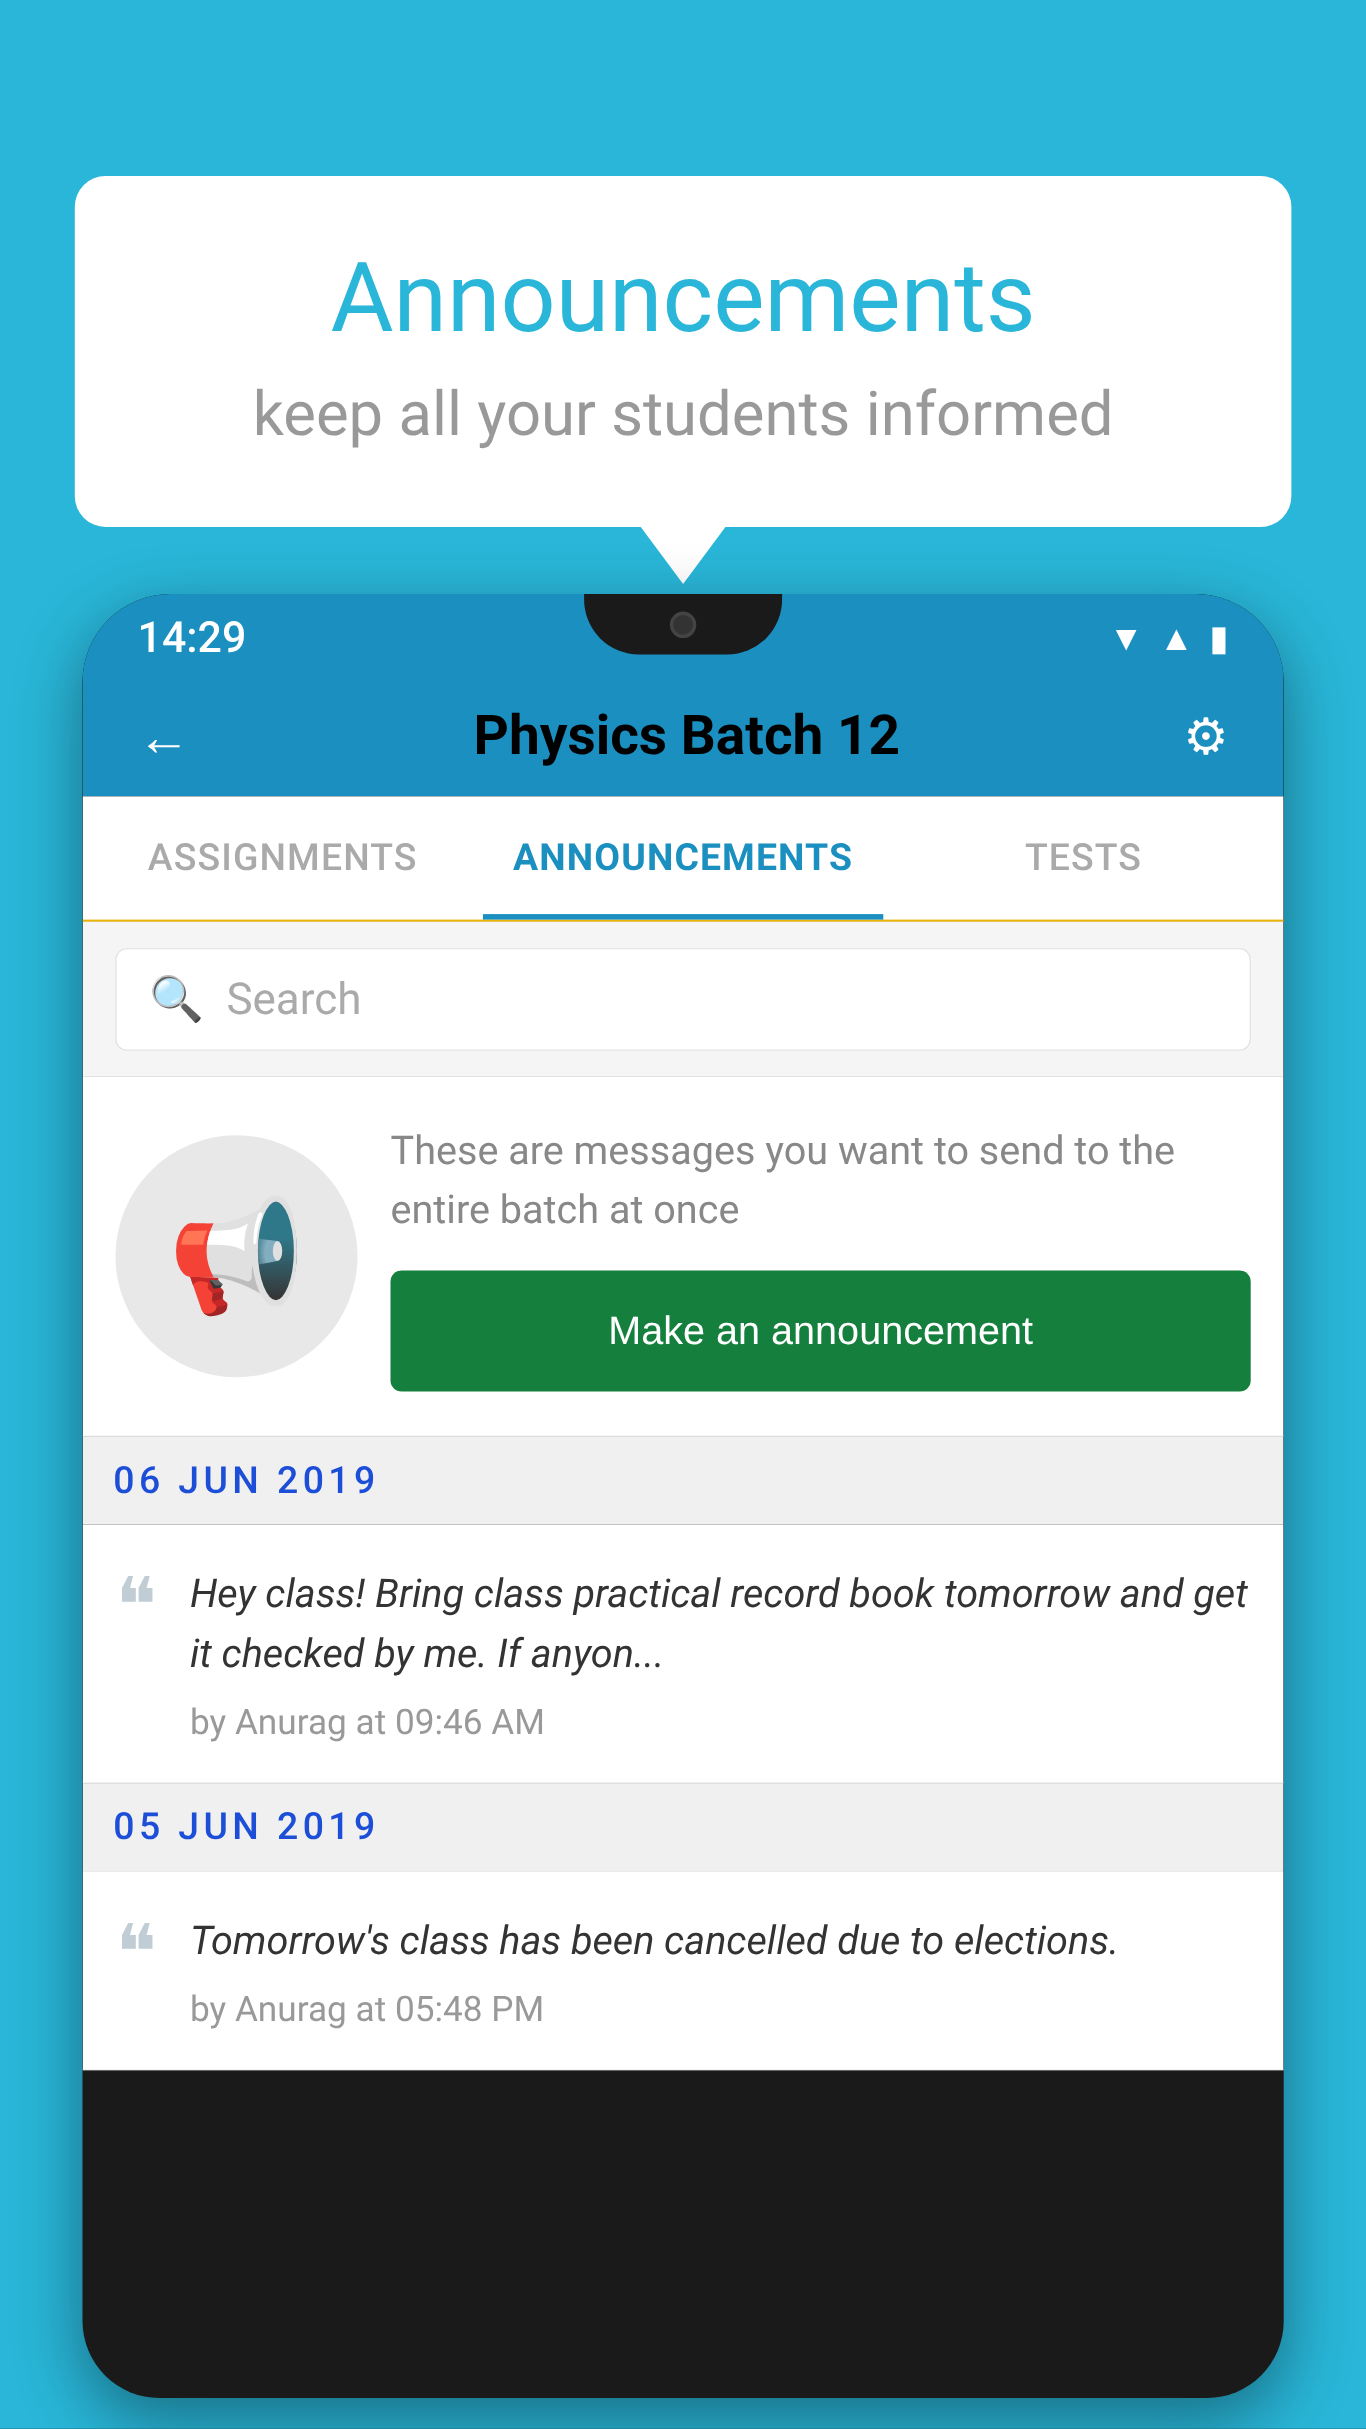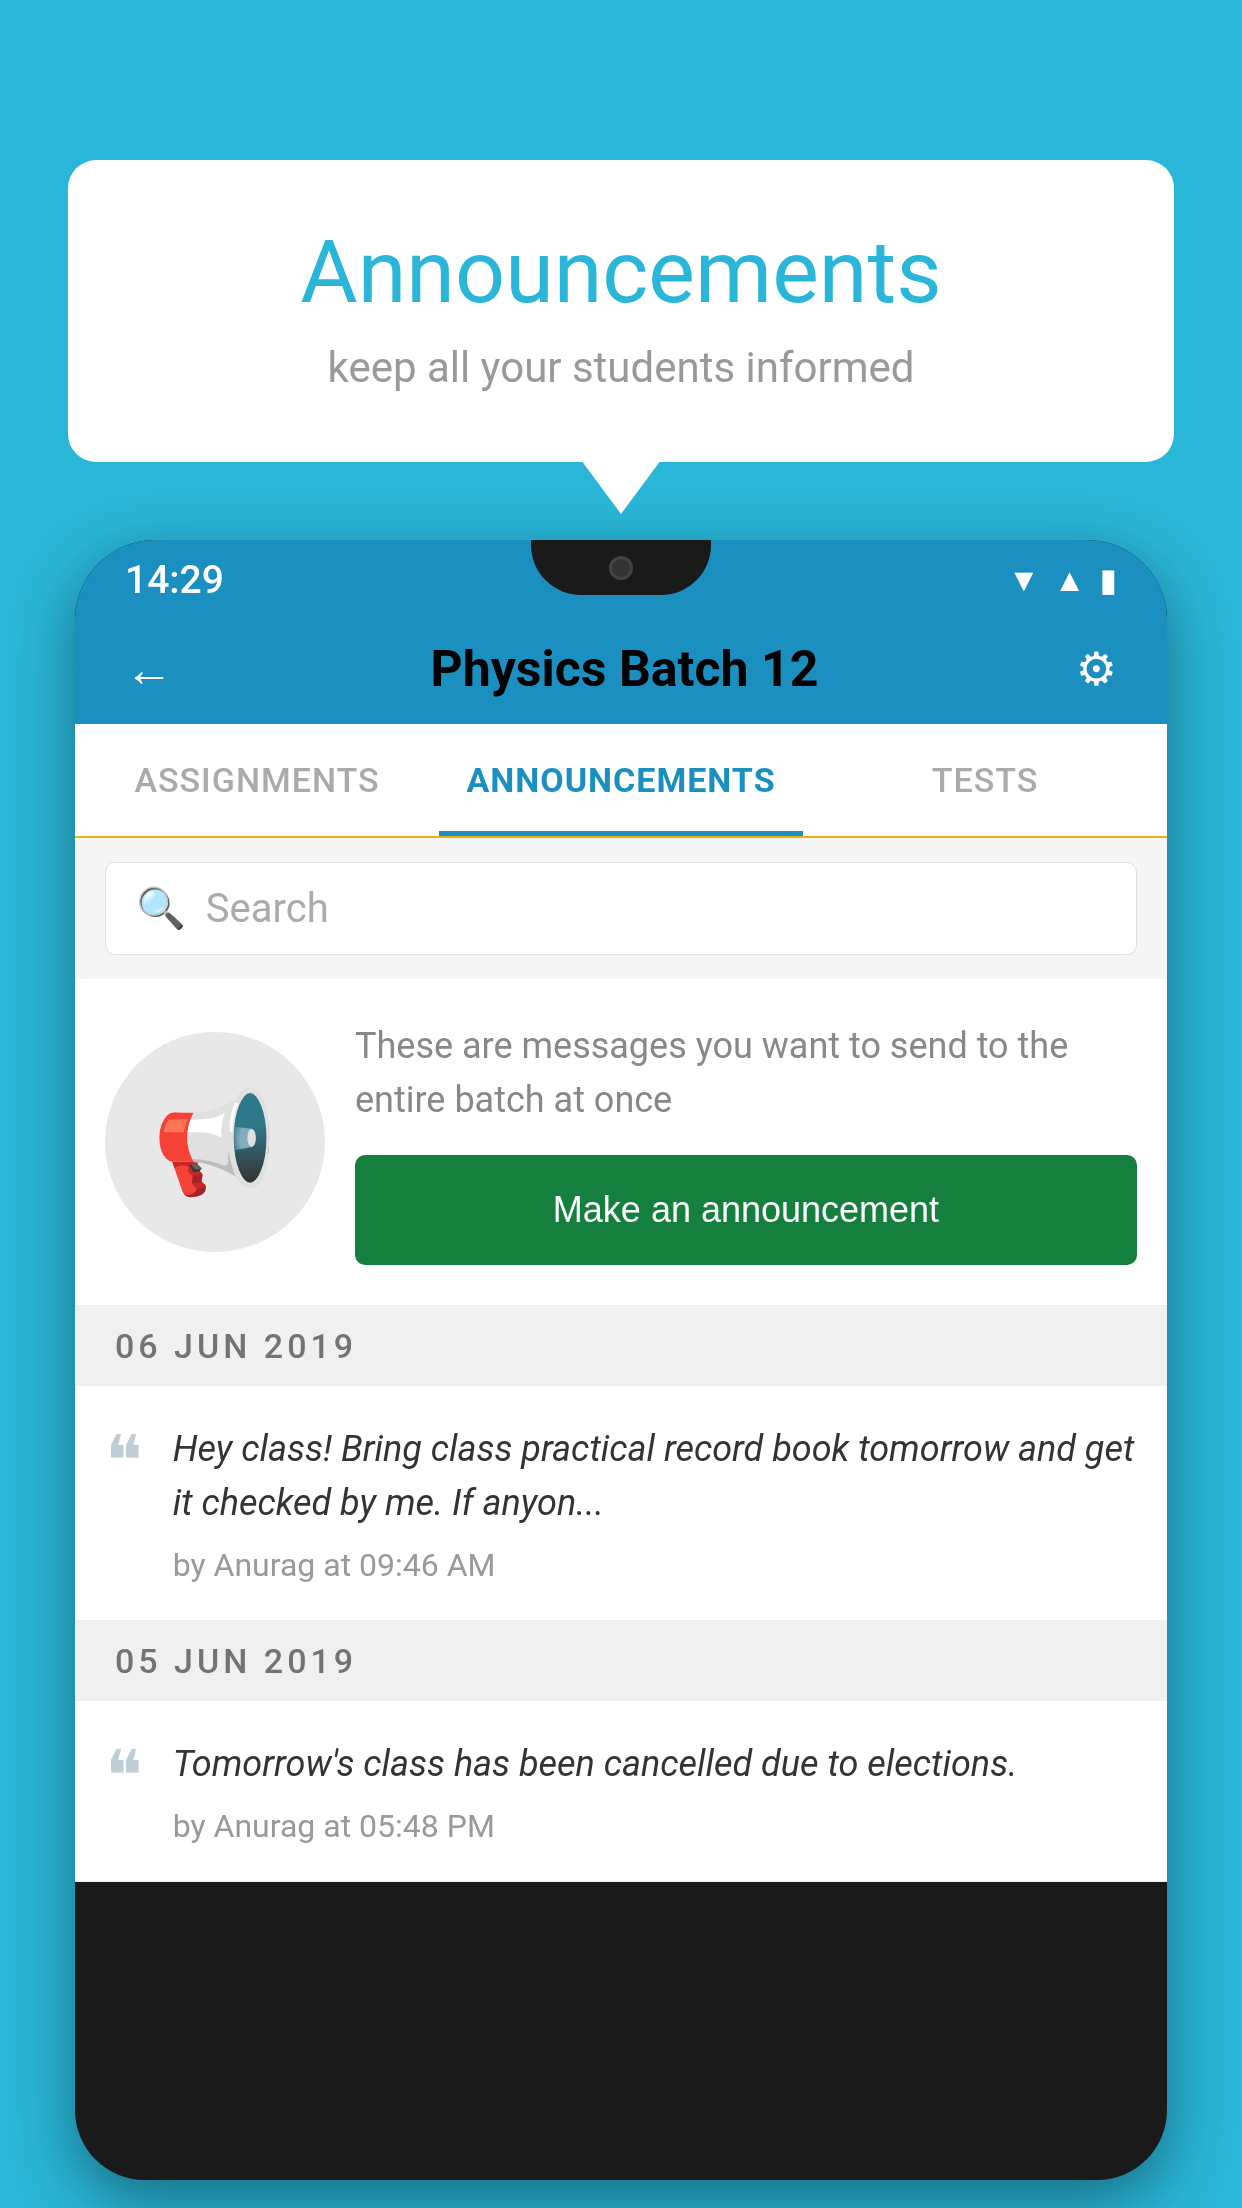--- a/index.html
+++ b/index.html
@@ -48,21 +48,21 @@
 
     .speech-bubble-title {
       font-size: 88px;
       color: #29b6d8;
       font-weight: 400;
       margin-bottom: 20px;
       font-style: normal;
     }
 
     .speech-bubble-subtitle {
-      font-size: 42px;
+      font-size: 56px;
       color: #999;
       font-weight: 400;
     }
 
     
     .phone-container {
       position: absolute;
       top: 540px;
       left: 75px;
       right: 75px;
@@ -270,23 +270,23 @@
       padding: 34px 38px;
       font-size: 36px;
       font-weight: 500;
       cursor: pointer;
       width: 100%;
     }
 
     
     .date-separator {
       background: #f0f0f0;
-      padding: 20px 40px;
+      padding: 20px 28px;
       font-size: 34px;
-      color: #737373;
+      color: #1d4ed8;
       font-weight: 500;
       letter-spacing: 4px;
     }
 
     
     .announcement-item {
       display: flex;
       align-items: flex-start;
       padding: 36px 30px;
       gap: 30px;

